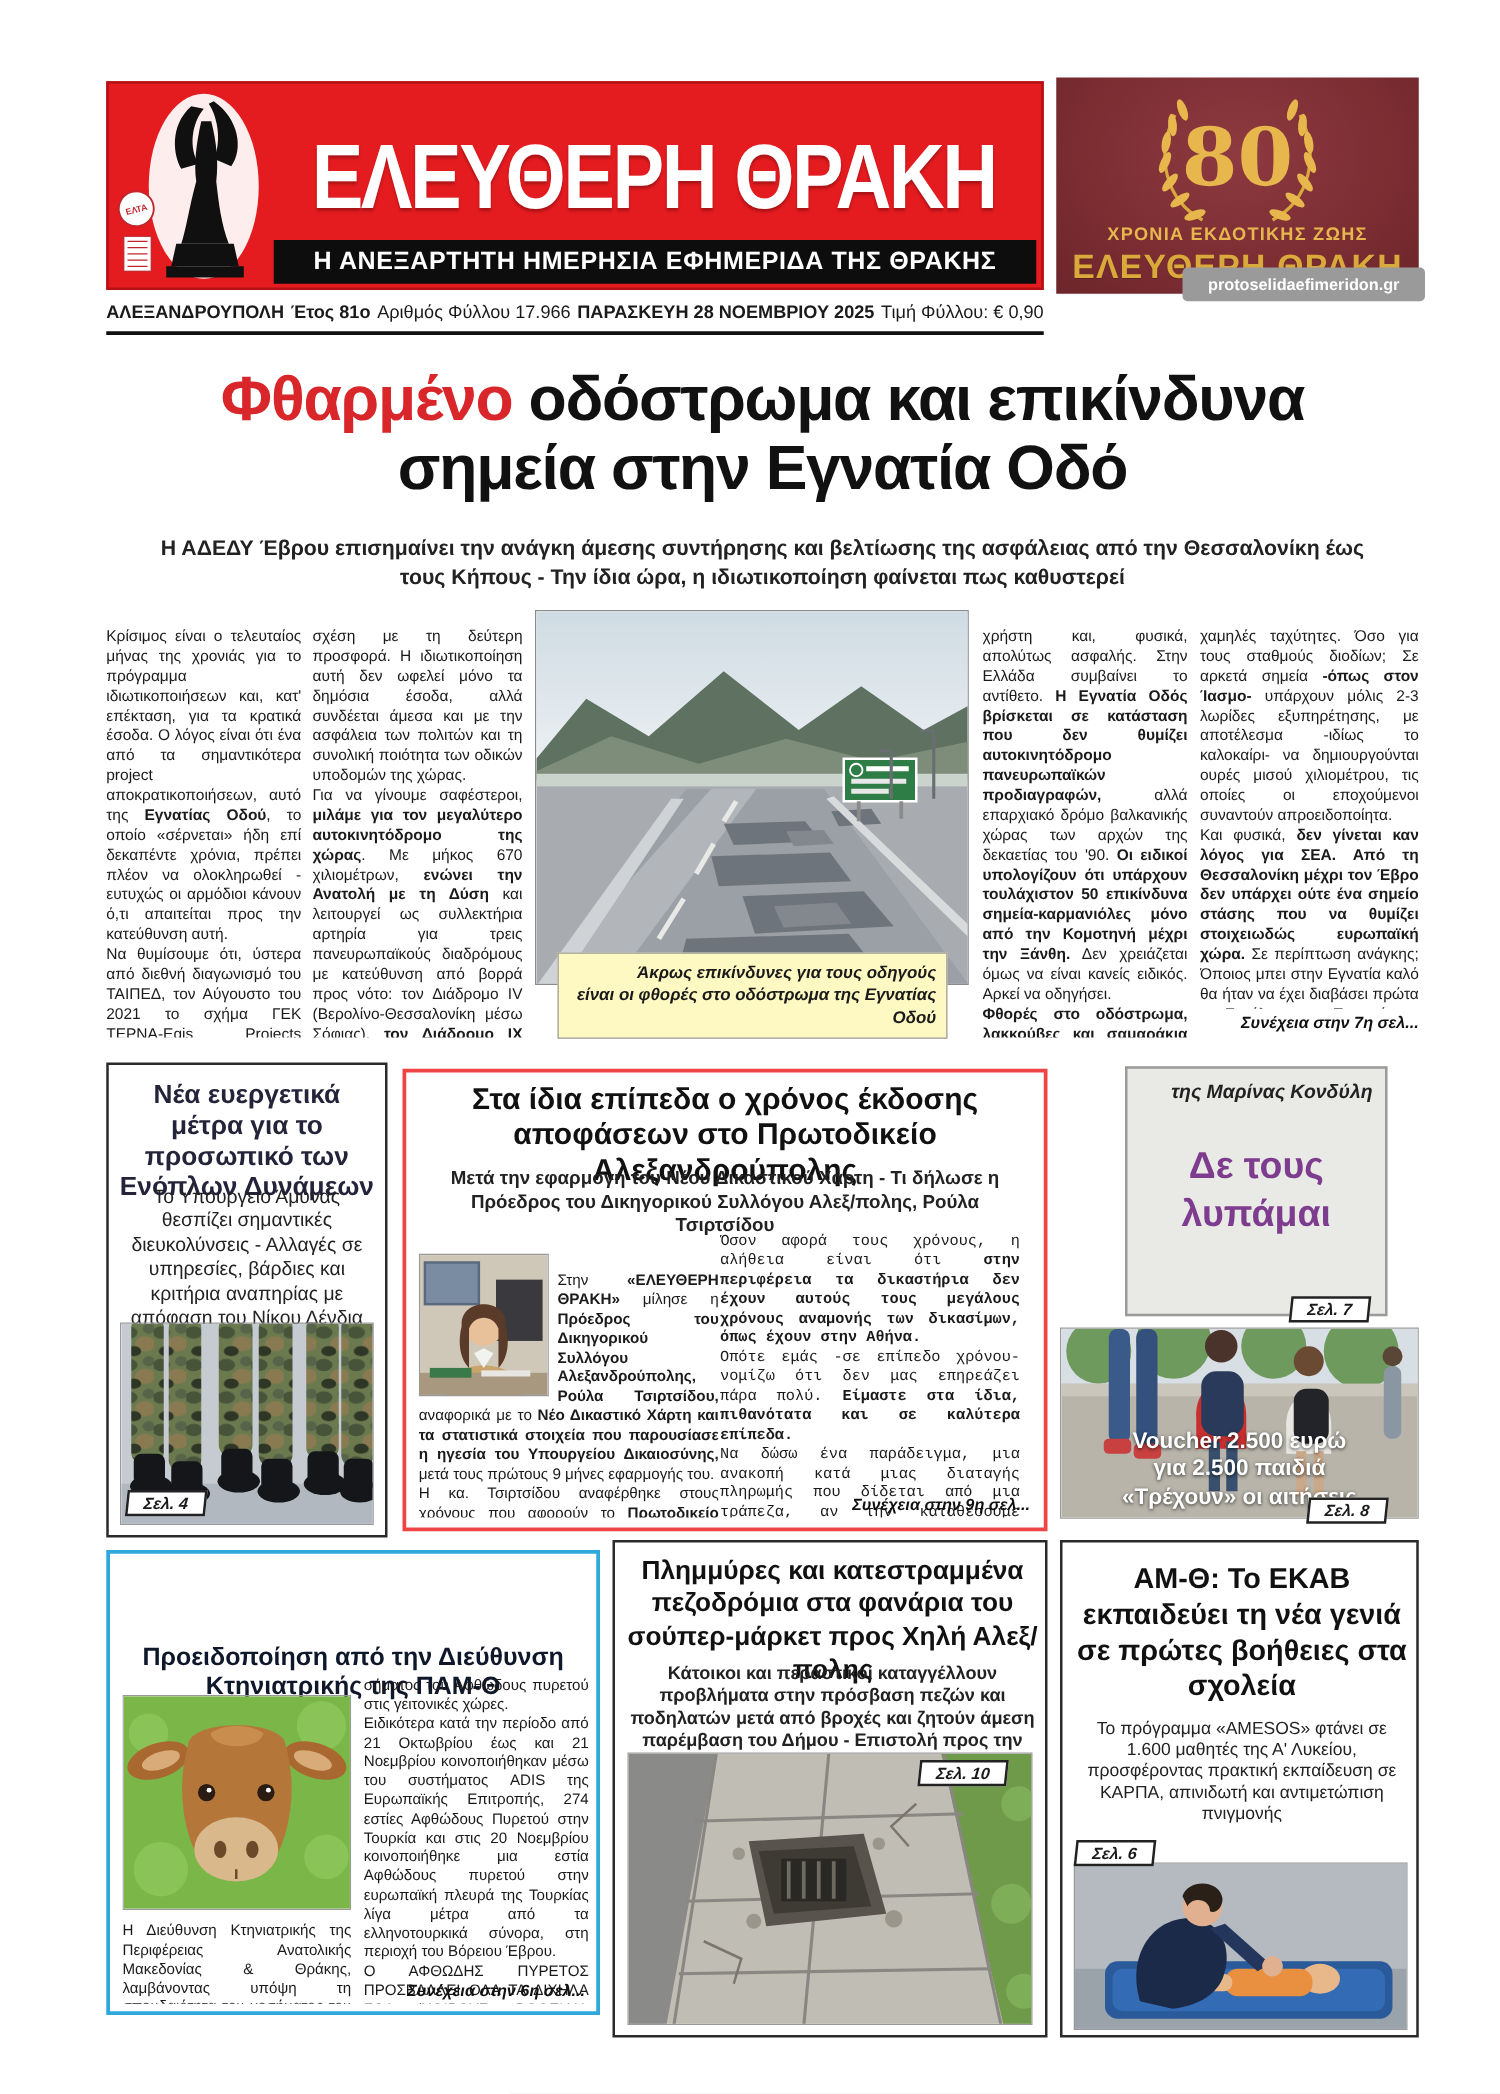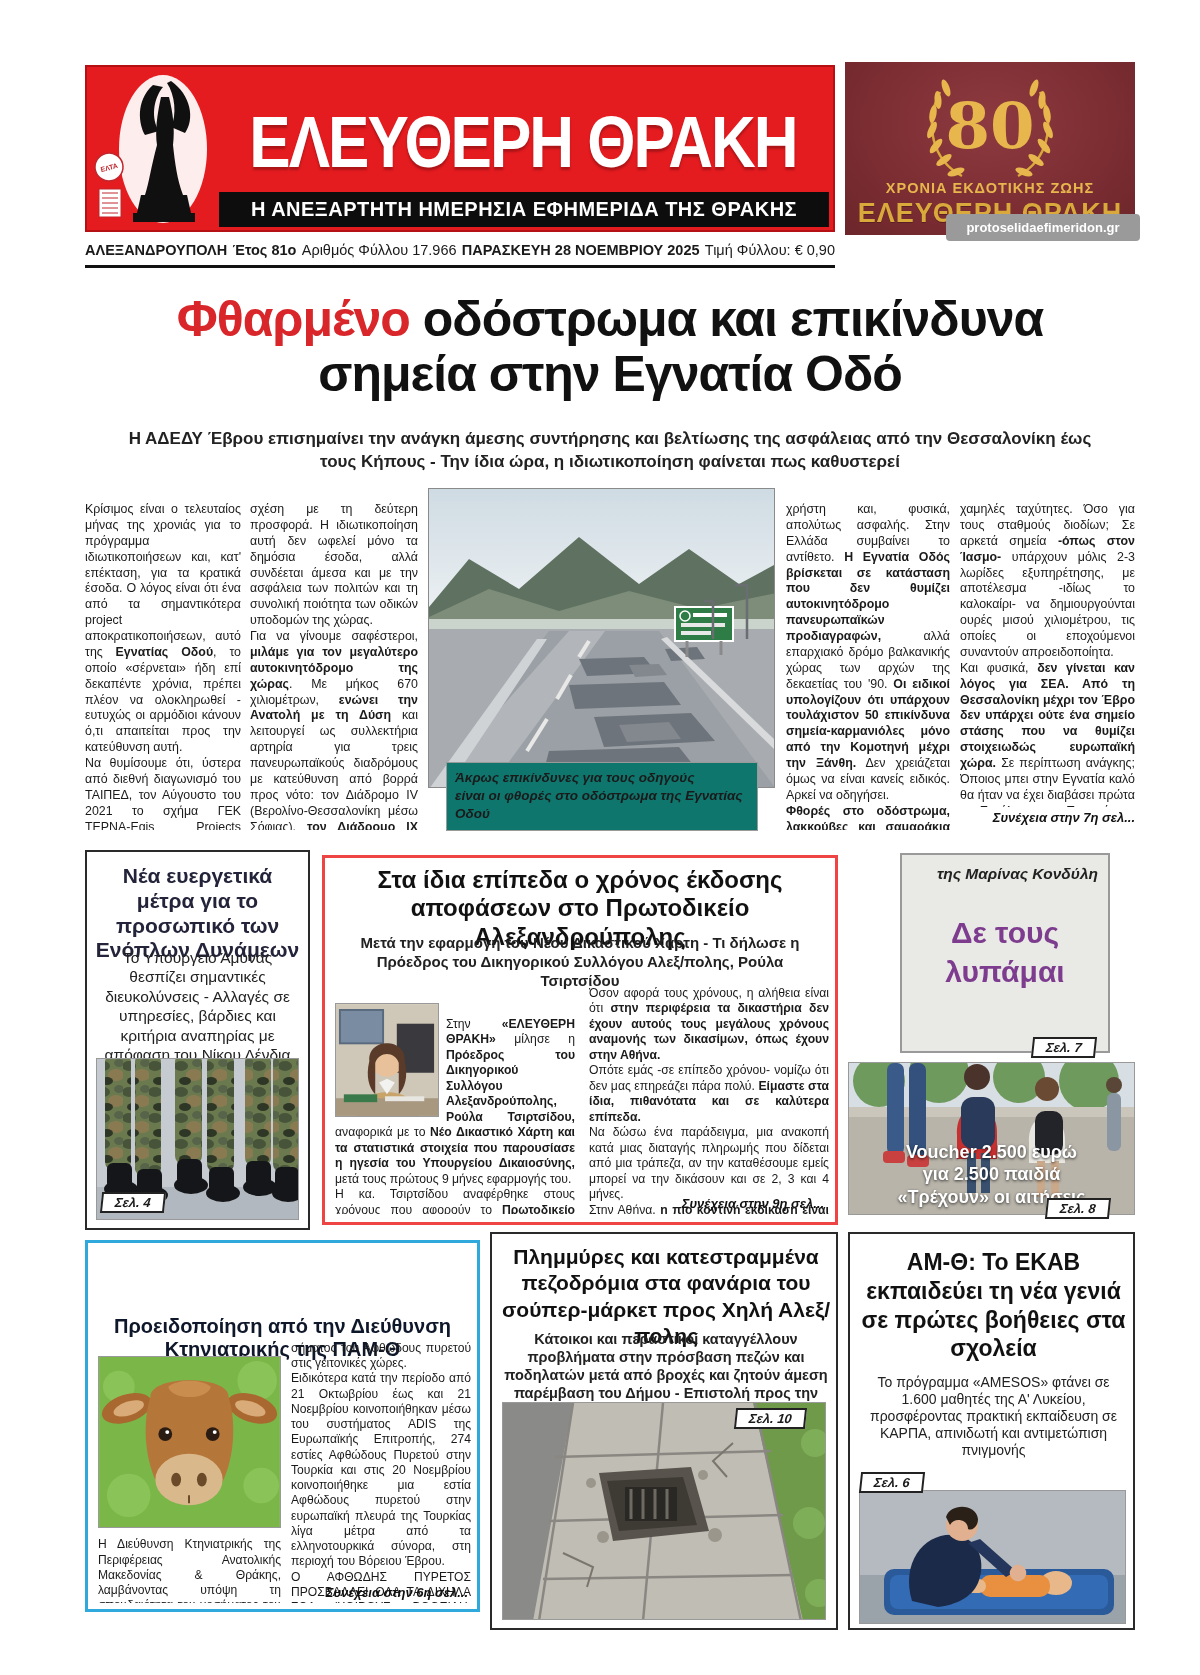--- a/index.html
+++ b/index.html
@@ -53,22 +53,22 @@
   .col1 { left:85px;  width:156px; }
   .col2 { left:250px; width:168px; }
   .col3 { left:786px; width:164px; }
   .col4 { left:960px; width:175px; height:305px; }
   .continue { position:absolute; font-size:13px; font-weight:700; font-style:italic;
     text-align:right; color:#111; }
   .lead-continue { left:960px; top:810px; width:175px; }
 
   .lead-photo { left:428px; top:488px; width:347px; height:300px; border:1px solid #8a8a8a; overflow:hidden; }
   .lead-caption { left:446px; top:762px; width:312px; min-height:58px;
-    background:#0f766e; border:1px solid #9a9a9a; padding:6px 8px;
-    font-size:13.5px; font-weight:700; font-style:italic; text-align:left;
+    background:#fef9c3; border:1px solid #9a9a9a; padding:6px 8px;
+    font-size:13.5px; font-weight:700; font-style:italic; text-align:right;
     line-height:1.35; white-space:pre-line; z-index:3; }
 
   
   .pg-badge { position:absolute; background:#ffffff; border:2px solid #222;
     padding:1px 12px; font-size:13px; font-weight:700; font-style:italic;
     transform:skewX(-6deg); z-index:6; white-space:nowrap; }
 
   
   .army { left:85px; top:850px; width:225px; height:380px; border:2px solid #2a2a2a; }
   .army-title { position:absolute; left:6px; top:12px; width:209px; text-align:center;
@@ -80,21 +80,21 @@
 
   
   .court { left:322px; top:855px; width:516px; height:370px; border:3px solid #ef4444; }
   .court-title { position:absolute; left:8px; top:8px; width:494px; text-align:center;
     font-size:24px; font-weight:800; line-height:1.18; color:#111; }
   .court-deck { position:absolute; left:14px; top:76px; width:482px; text-align:center;
     font-size:15px; font-weight:700; line-height:1.25; color:#222; }
   .court-col { position:absolute; top:128px; height:228px; width:240px; overflow:hidden;
     font-size:12.2px; line-height:1.27; text-align:justify; white-space:pre-line; }
   .court-col-left  { left:10px; }
-  .court-col-right { left:264px; }
+  .court-col-right { left:251px;font-family:Liberation Mono, monospace; }
   .court-photo { float:left; width:104px; height:114px; margin:2px 7px 3px 0;
     border:1px solid #999; }
   .court-continue { left:584px; top:1196px; width:240px; }
 
   
   .opinion { left:900px; top:853px; width:210px; height:200px;
     background:#e9e9e6; border:2px solid #9a9a9a; }
   .opinion-author { position:absolute; right:10px; top:10px; width:190px; text-align:right;
     font-size:15.5px; font-weight:700; font-style:italic; color:#222; }
   .opinion-title { position:absolute; left:0; top:58px; width:100%; text-align:center;

